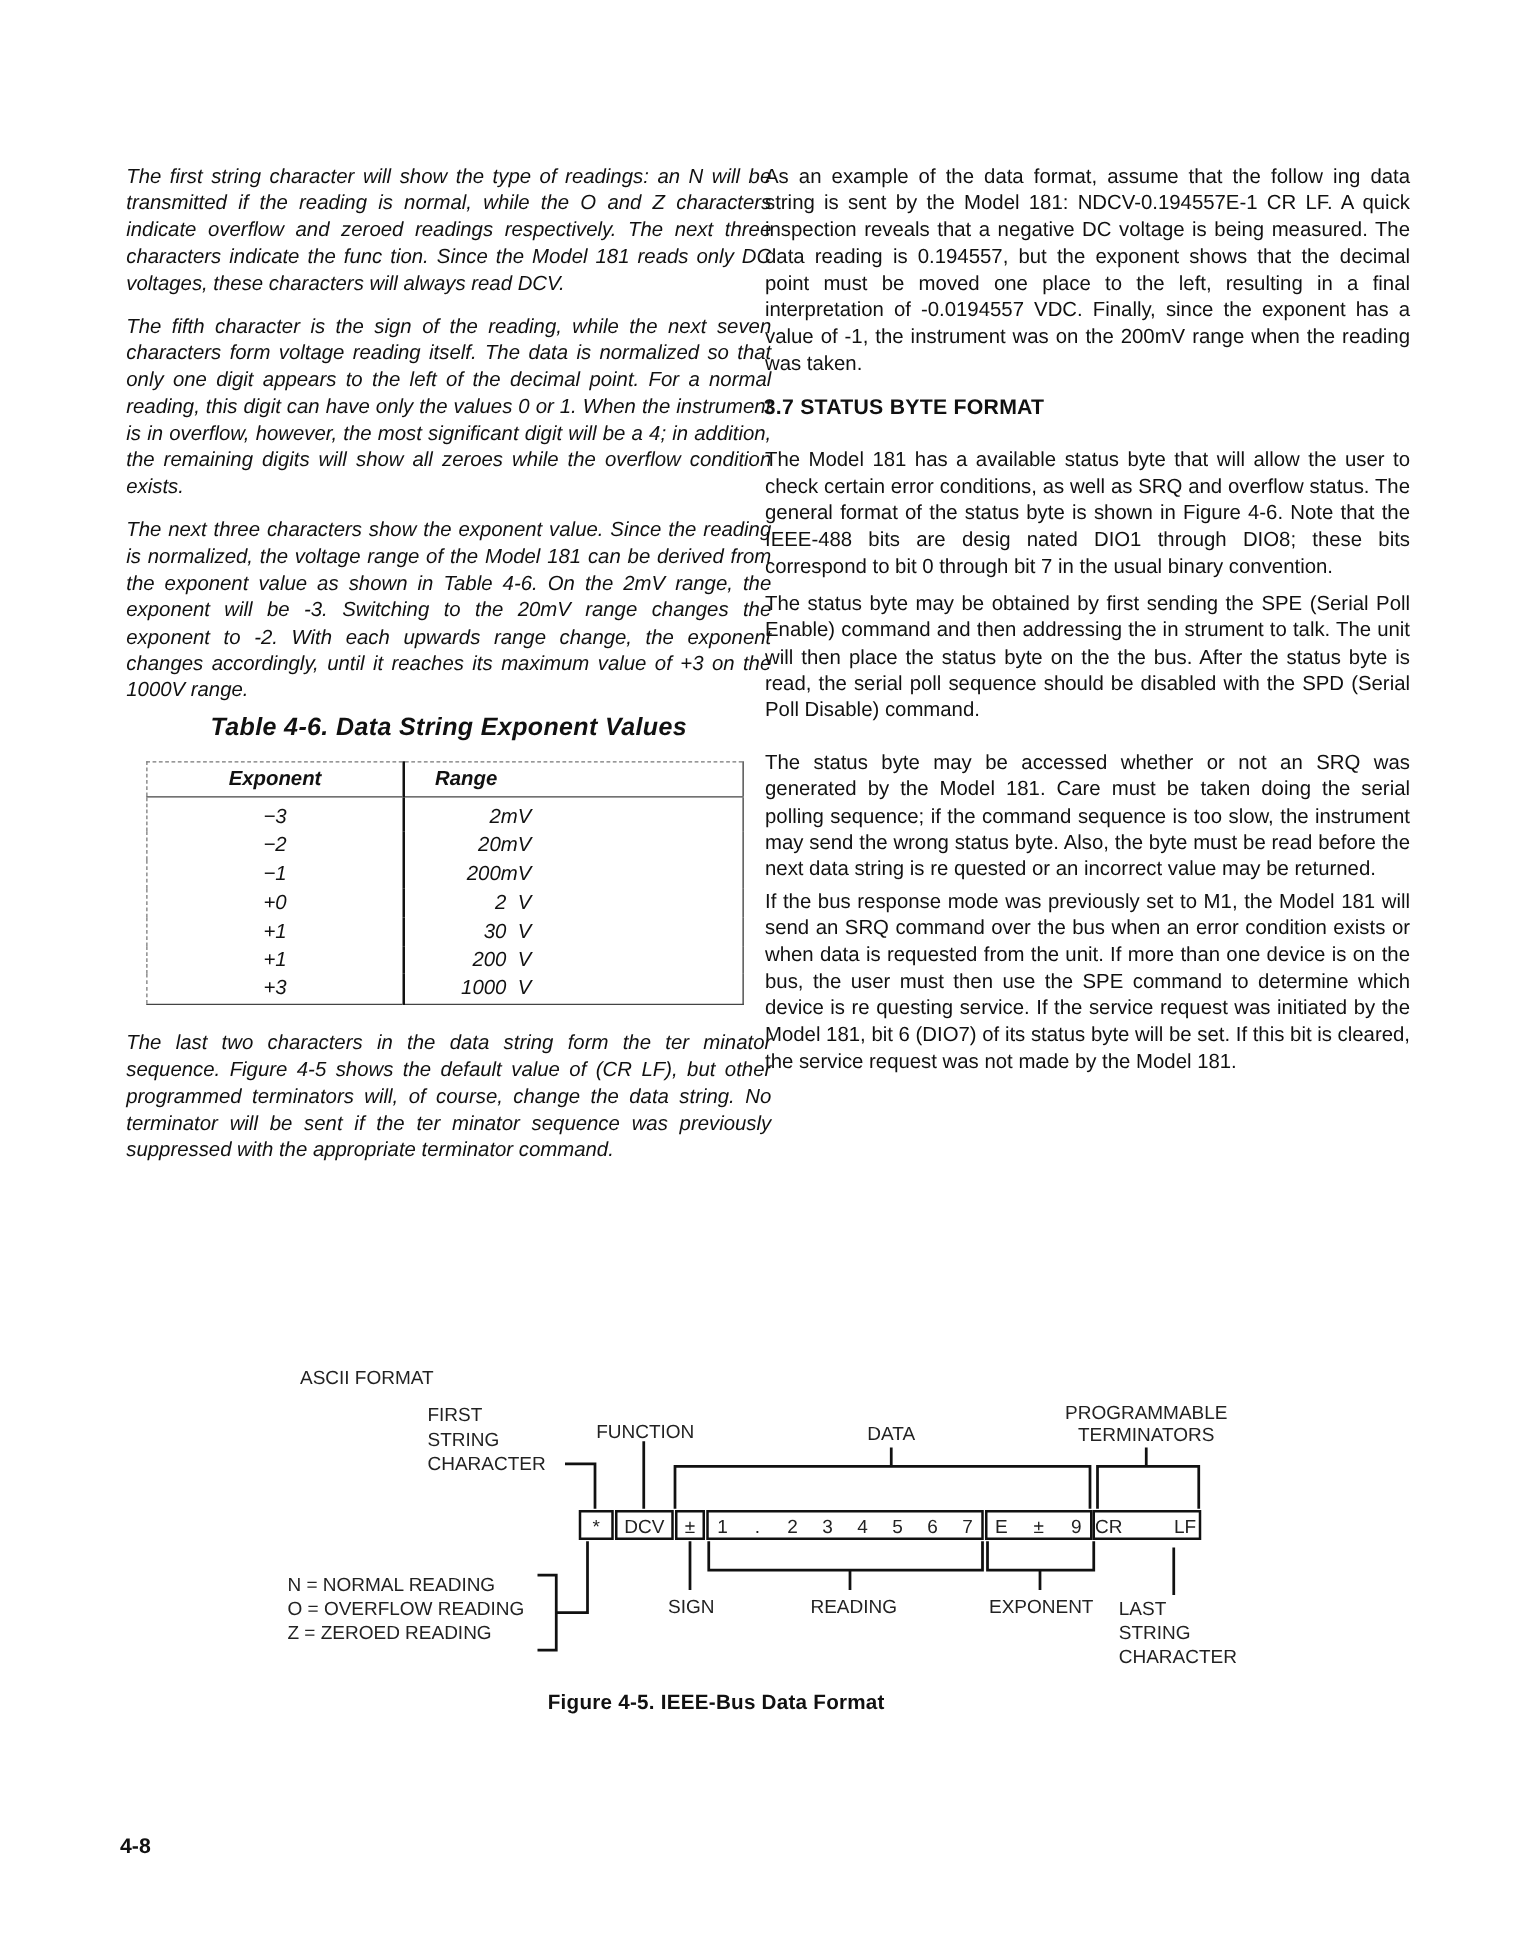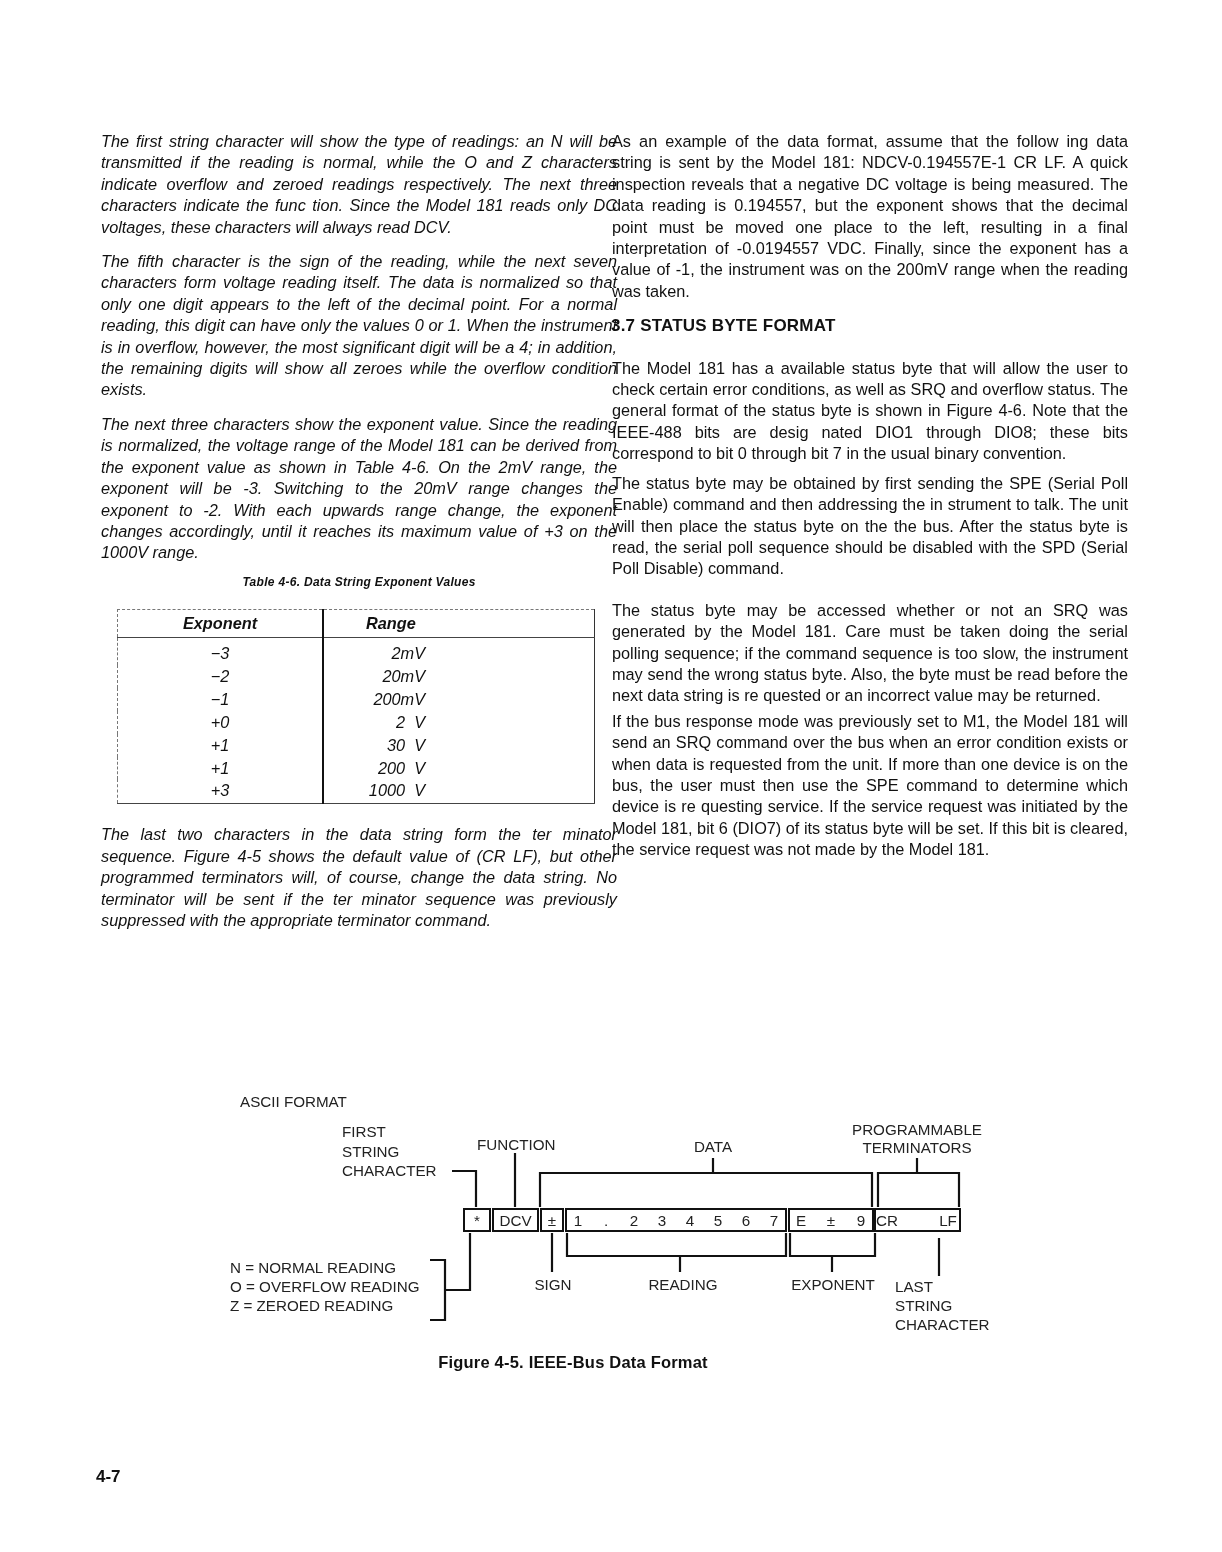--- a/index.html
+++ b/index.html
@@ -31,21 +31,21 @@
     }
     .para.tight { margin-bottom: 13px; }
     .section-heading {
       font-weight: bold;
       font-size: 17px;
       margin: 2px 0 21px -1px;
       letter-spacing: 0.2px;
     }
     .table-title {
       font-weight: bold;
-      font-size: 12px;
+      font-size: 20px;
       text-align: center;
       margin: 2px 0 16px 0;
       letter-spacing: 0.3px;
     }
     .exp-table {
       margin-left: 16px;
       width: 478px;
       border-collapse: collapse;
       font-size: 16.3px;
       line-height: 20.9px;
@@ -54,21 +54,21 @@
       border-left: 1px dashed #777;
       border-right: 1px solid #333;
     }
     .exp-table th {
       font-weight: bold;
       padding: 3px 0 3px 0;
       border-bottom: 1px solid #444;
       text-align: left;
     }
     .exp-table th.c1 { text-align: center; width: 204px; border-right: 2px solid #111; }
-    .exp-table th.c2 { padding-left: 42px; }
+    .exp-table th.c2 { padding-left: 24px; }
     .exp-table td.c1 { text-align: center; border-right: 2px solid #111; }
     .exp-table td.c2 { }
     .range-val {
       display: inline-block;
       width: 100px;
       text-align: right;
       white-space: pre;
       font-family: "Liberation Sans", sans-serif;
     }
     .exp-table tbody tr:first-child td { padding-top: 5px; }
@@ -229,13 +229,13 @@
       <text x="683" y="210" text-anchor="middle">READING</text>
       <text x="833" y="210" text-anchor="middle">EXPONENT</text>
       <text x="895" y="212" text-anchor="start">LAST</text>
       <text x="895" y="231" text-anchor="start">STRING</text>
       <text x="895" y="250" text-anchor="start">CHARACTER</text>
     </g>
 </svg>
 
 <div class="fig-caption">Figure 4-5. IEEE-Bus Data Format</div>
 
-<div class="page-number">4-7</div>
+<div class="page-number">4-8</div>
 
 </body></html>

